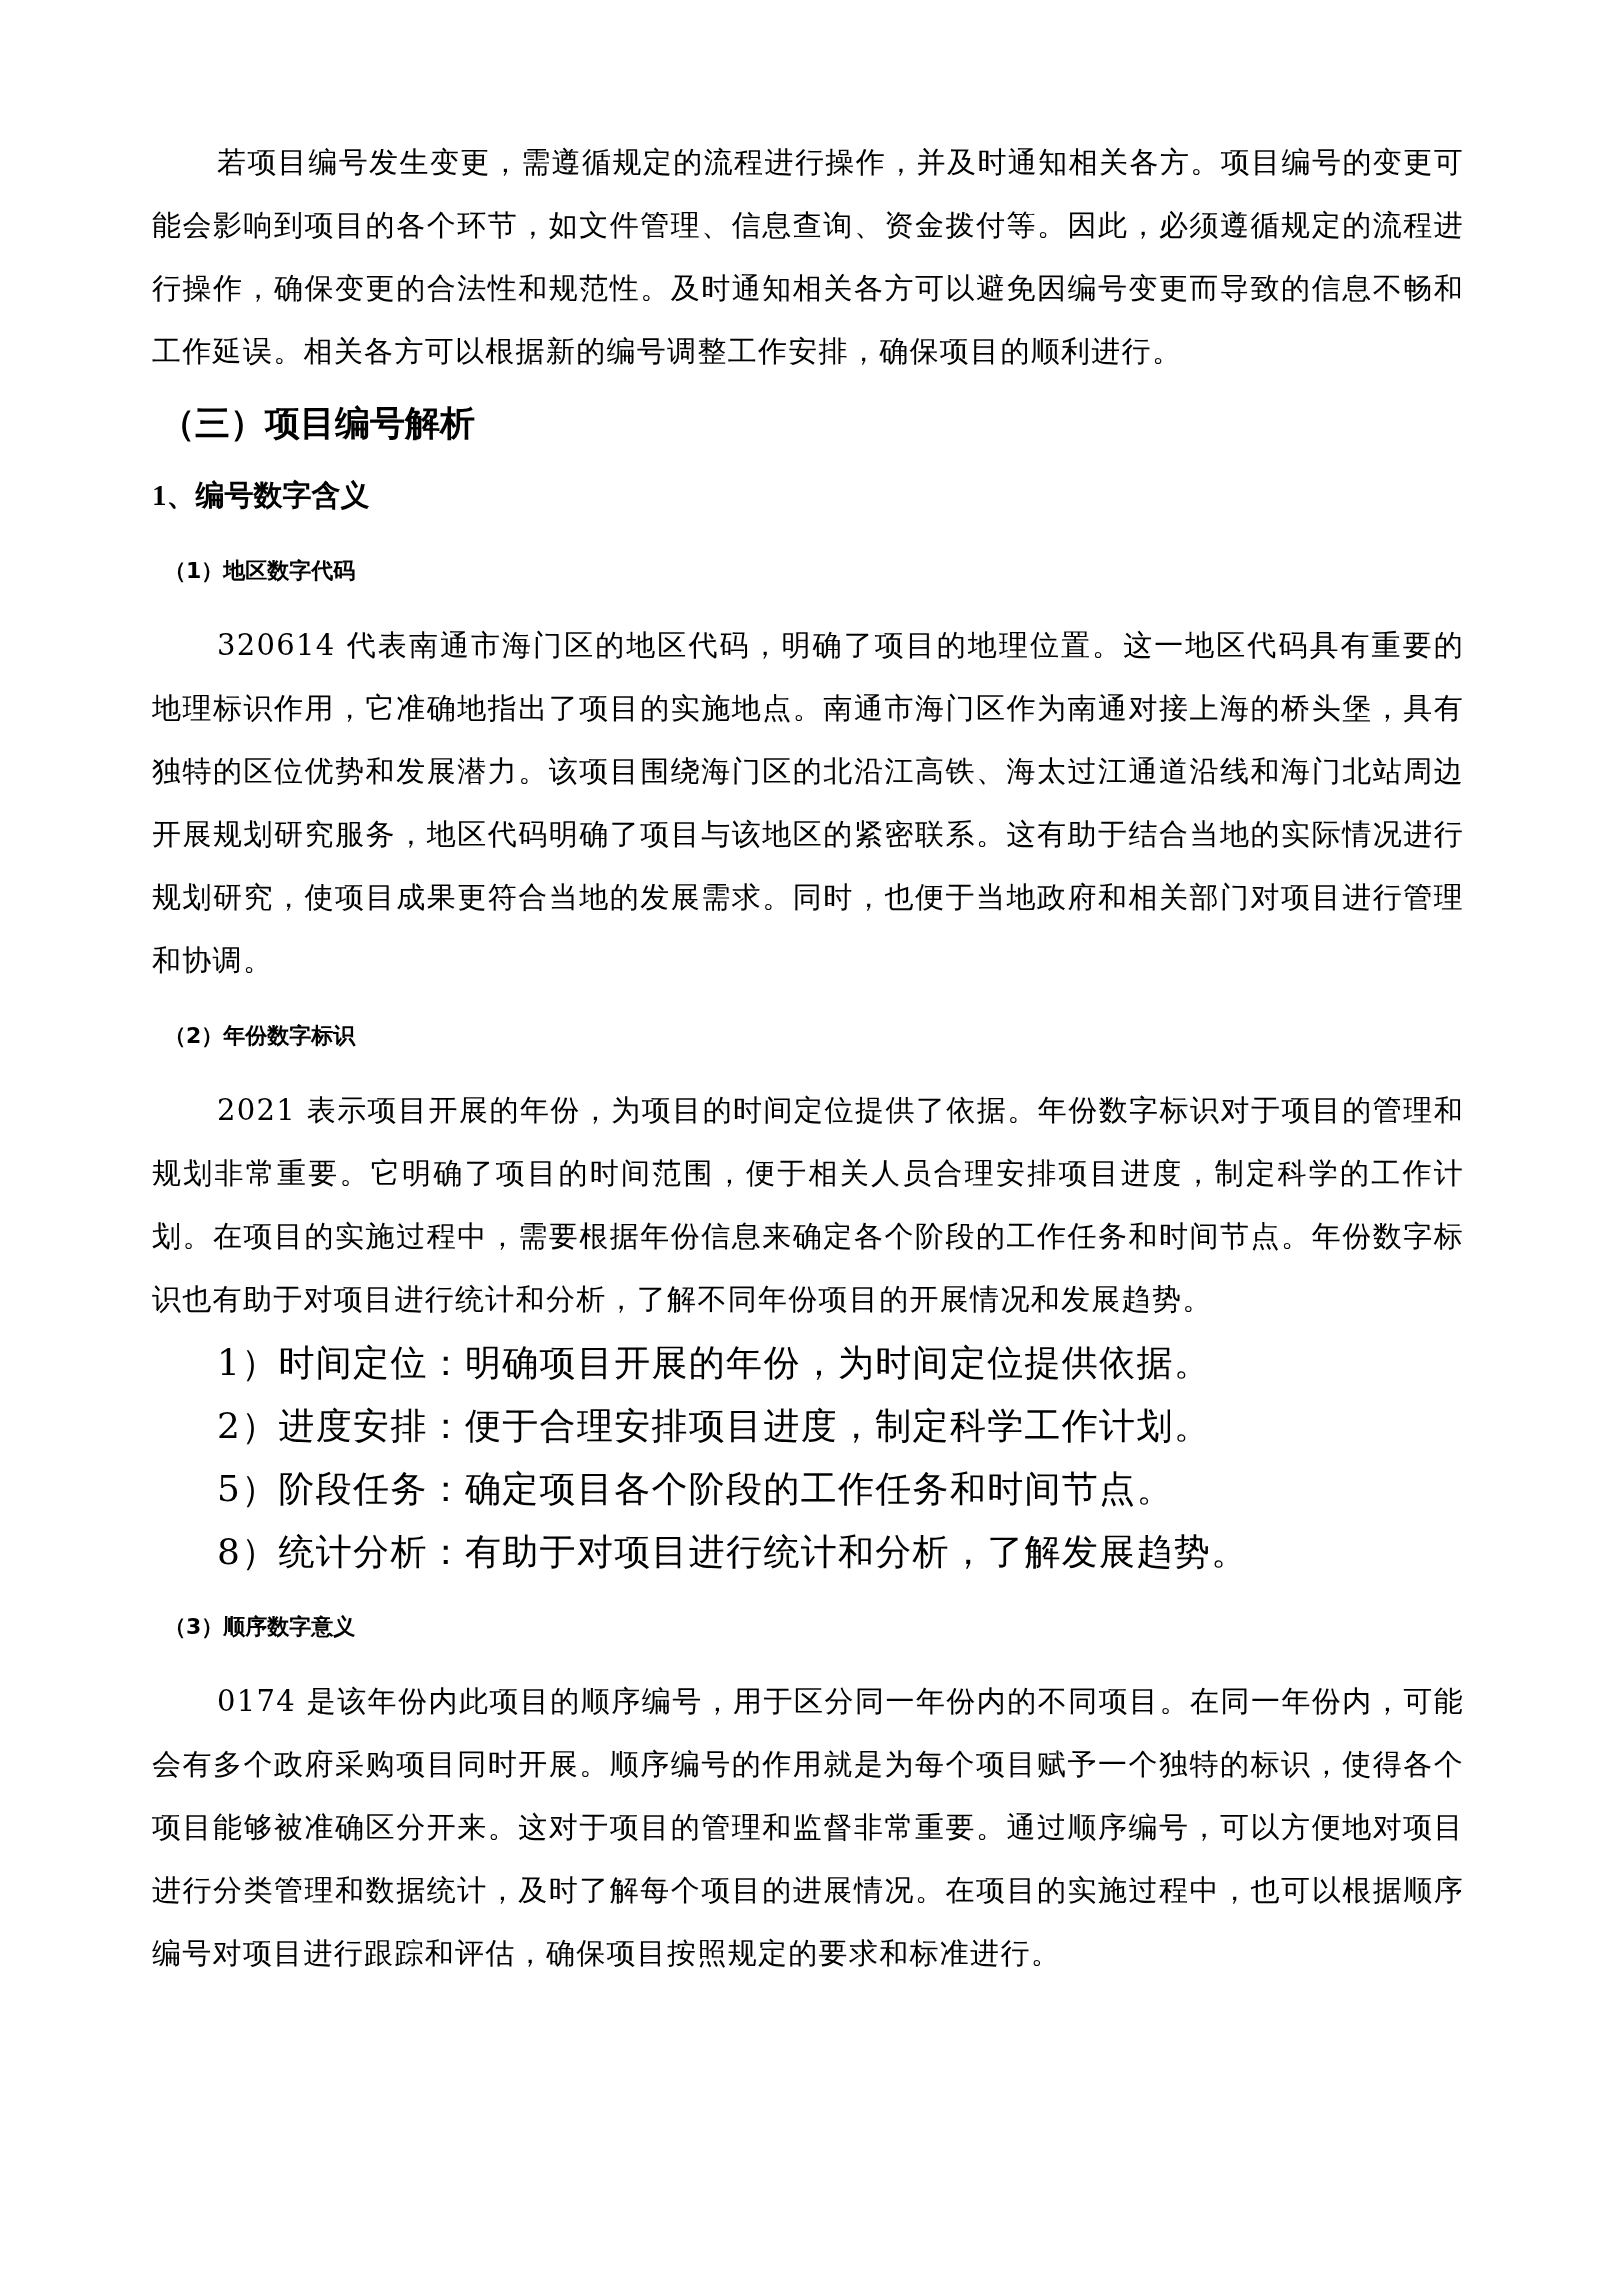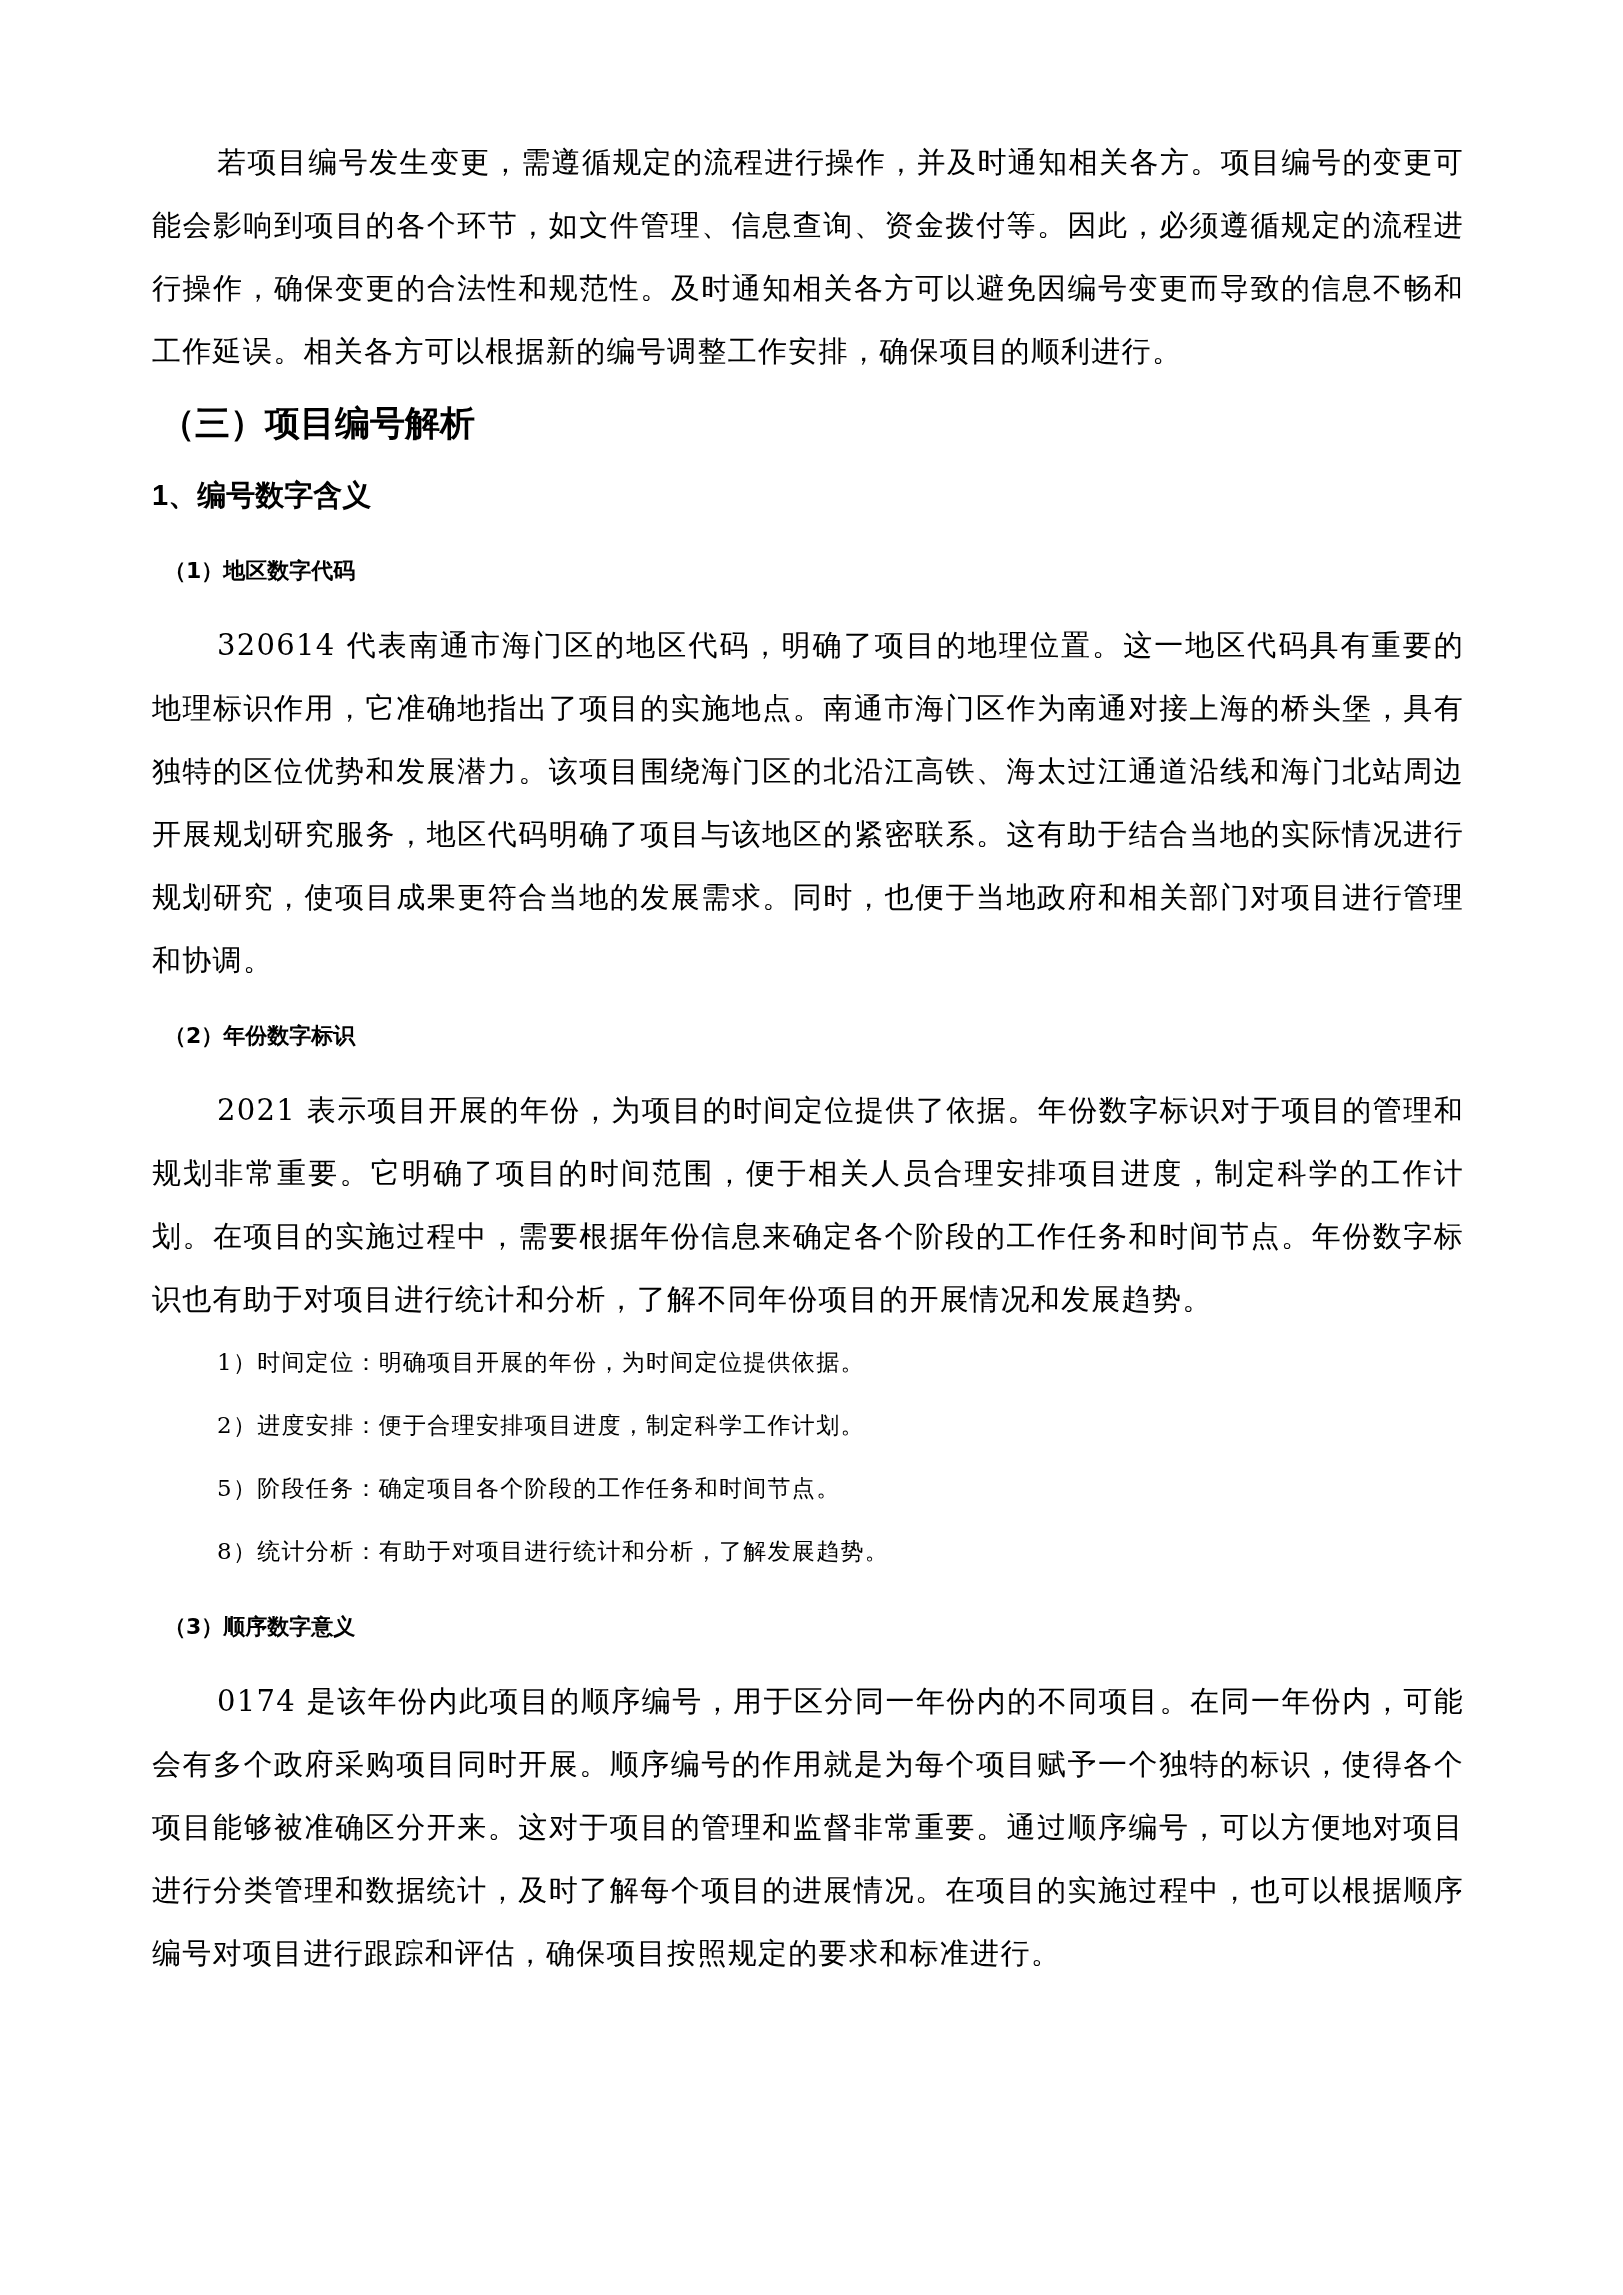--- a/index.html
+++ b/index.html
@@ -31,35 +31,35 @@
     }
     .h2 {
       font-family: "DejaVu Sans", "Liberation Sans", sans-serif;
       font-weight: bold;
       font-size: 35px;
       line-height: 65px;
       margin: 8px;
       padding-left: 0;
     }
     .h3 {
-      font-family: Liberation Sans, sans-serif;
+      font-family: Liberation Serif, serif;
       font-weight: bold;
       font-size: 29px;
       line-height: 63px;
       margin: 0;
     }
     .h4 {
       font-family: "DejaVu Sans", "Liberation Sans", sans-serif;
       font-weight: bold;
       font-size: 22px;
       line-height: 63px;
       margin: 12px;
     }
     .list-item {
-      font-size: 23px;
+      font-size: 36px;
       line-height: 63px;
       margin: 0;
       padding-left: 65px;
       letter-spacing: 1.3px;
     }
   </style>
 </head>
 <body>
 
 <div class="page">

